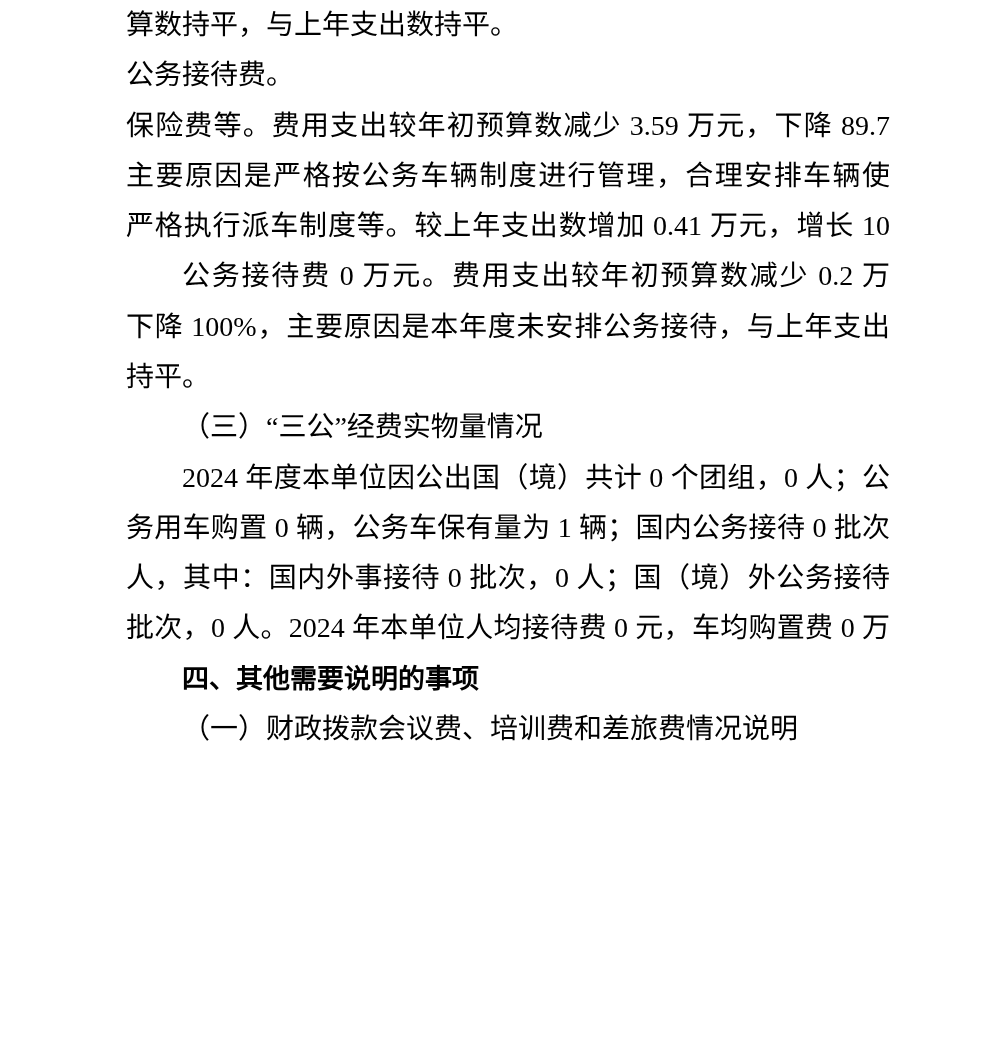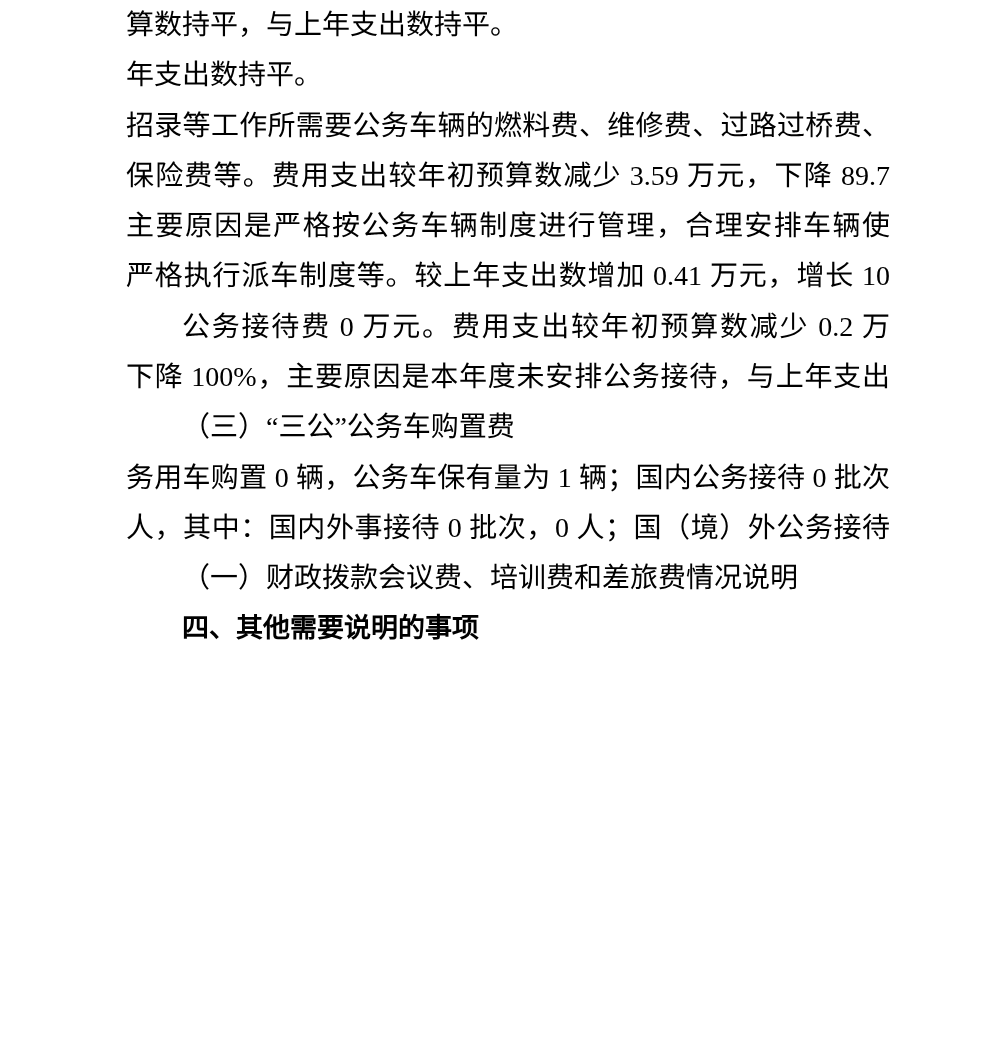--- a/index.html
+++ b/index.html
@@ -58,39 +58,41 @@
 </style>
 </head>
 <body>
 
 <div class="page">
   <div class="text-block" id="doc-root">
       <div class="para body">
         <div class="line last">算数持平，与上年支出数持平。</div>
       </div>
       <div class="para body">
-        <div class="line last">年支出数持平。</div>
+        <div class="line last">公务接待费。</div>
       </div>
       <div class="para body">
-        <div class="line">招录等工作所需要公务车辆的燃料费、维修费、过路过桥费、</div>
         <div class="line">保险费等。费用支出较年初预算数减少 3.59 万元，下降 89.75%，</div>
         <div class="line">主要原因是严格按公务车辆制度进行管理，合理安排车辆使用，</div>
         <div class="line">严格执行派车制度等。较上年支出数增加 0.41 万元，增长 100%，</div>
       </div>
       <div class="para body">
         <div class="line indent">公务接待费 0 万元。费用支出较年初预算数减少 0.2 万元，</div>
         <div class="line">下降 100%，主要原因是本年度未安排公务接待，与上年支出数</div>
+        <div class="line last">持平。</div>
       </div>
       <div class="para subheading">
-        <div class="line indent last">（三）“三公”公务车购置费</div>
+        <div class="line indent last">（三）“三公”经费实物量情况</div>
       </div>
       <div class="para body">
+        <div class="line indent">2024 年度本单位因公出国（境）共计 0 个团组，0 人；公</div>
         <div class="line">务用车购置 0 辆，公务车保有量为 1 辆；国内公务接待 0 批次 0</div>
         <div class="line">人，其中：国内外事接待 0 批次，0 人；国（境）外公务接待 0</div>
+        <div class="line">批次，0 人。2024 年本单位人均接待费 0 元，车均购置费 0 万</div>
+      </div>
+      <div class="para heading">
+        <div class="line indent last">四、其他需要说明的事项</div>
       </div>
       <div class="para subheading">
         <div class="line indent last">（一）财政拨款会议费、培训费和差旅费情况说明</div>
-      </div>
-      <div class="para heading">
-        <div class="line indent last">四、其他需要说明的事项</div>
       </div>
     </div>
 </div>
 
 </body></html>

